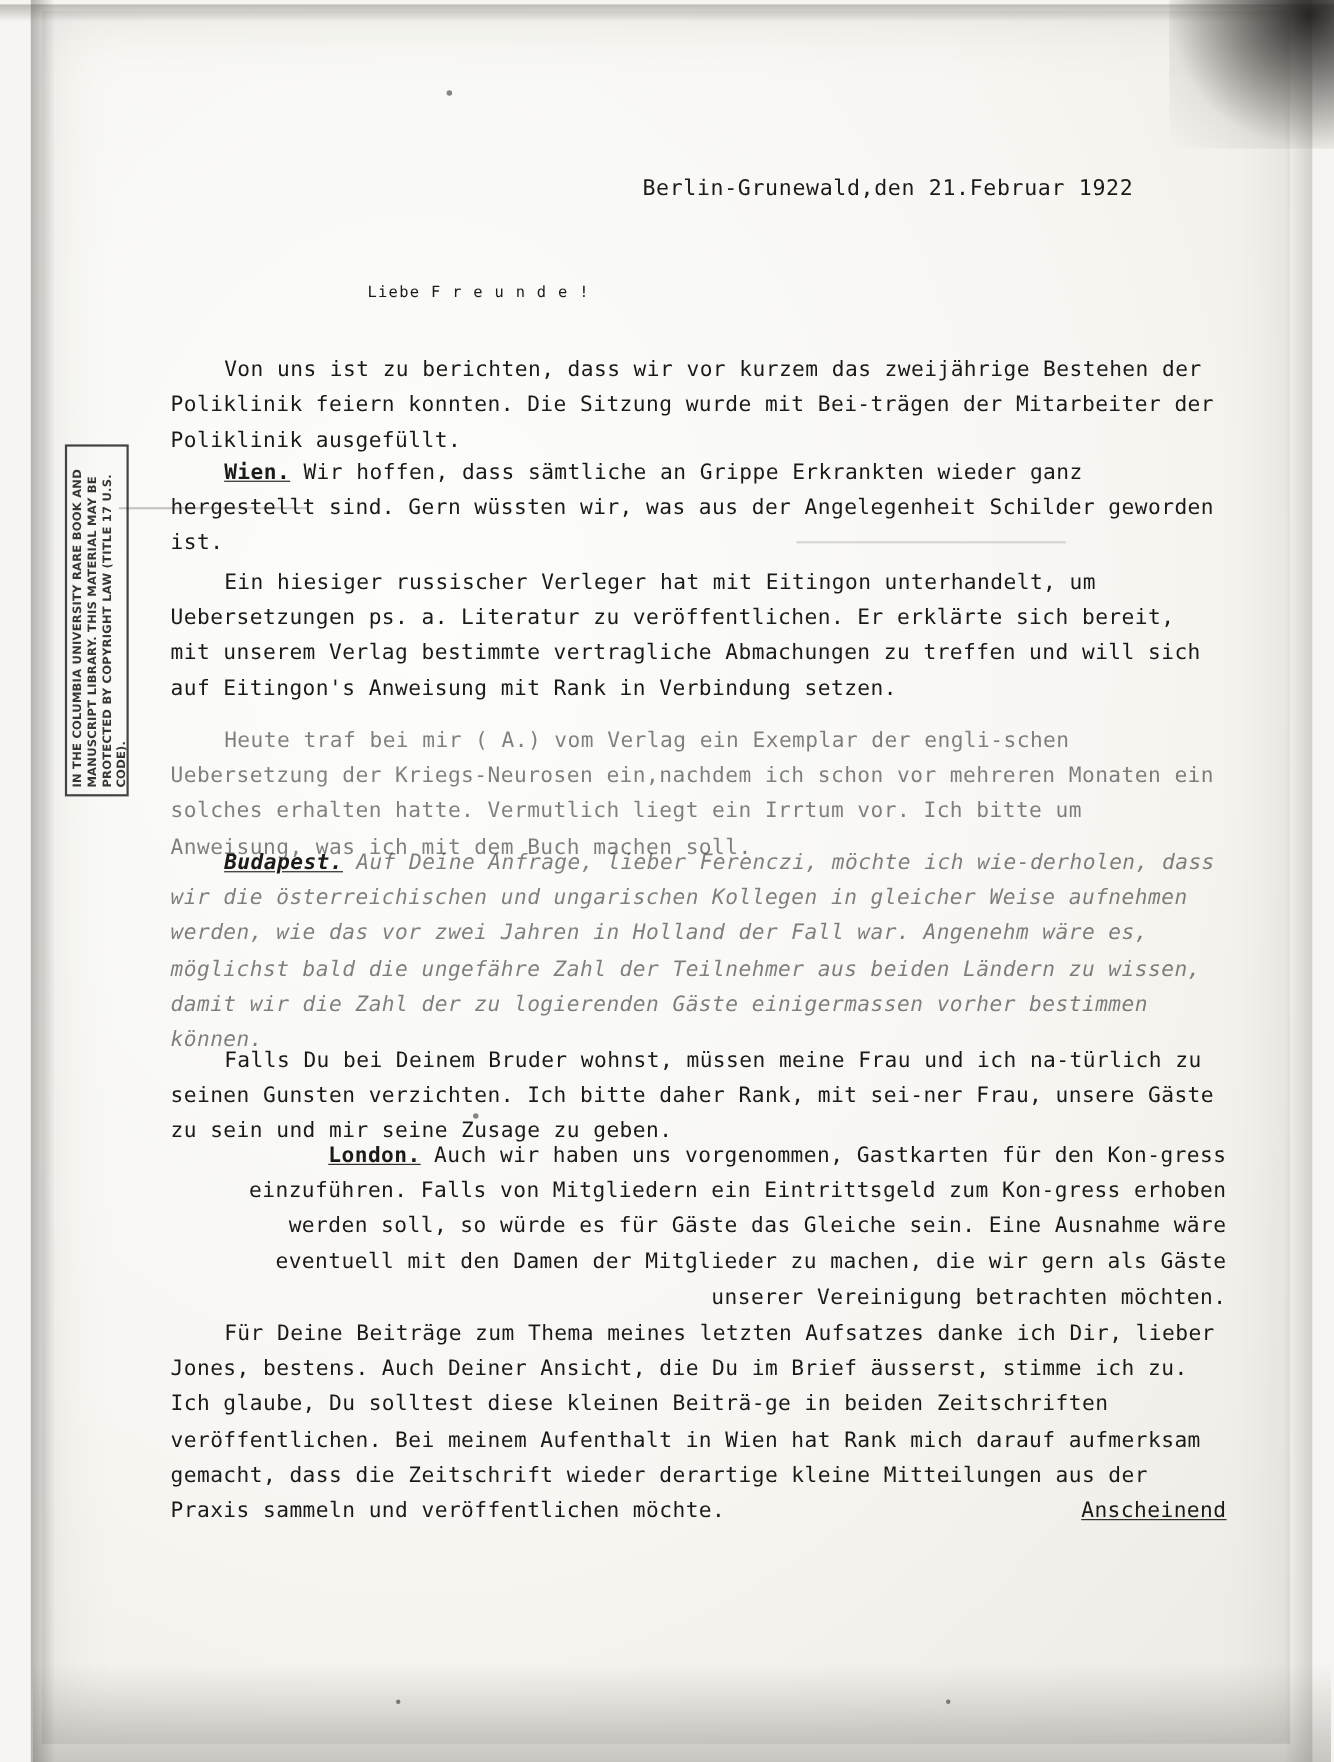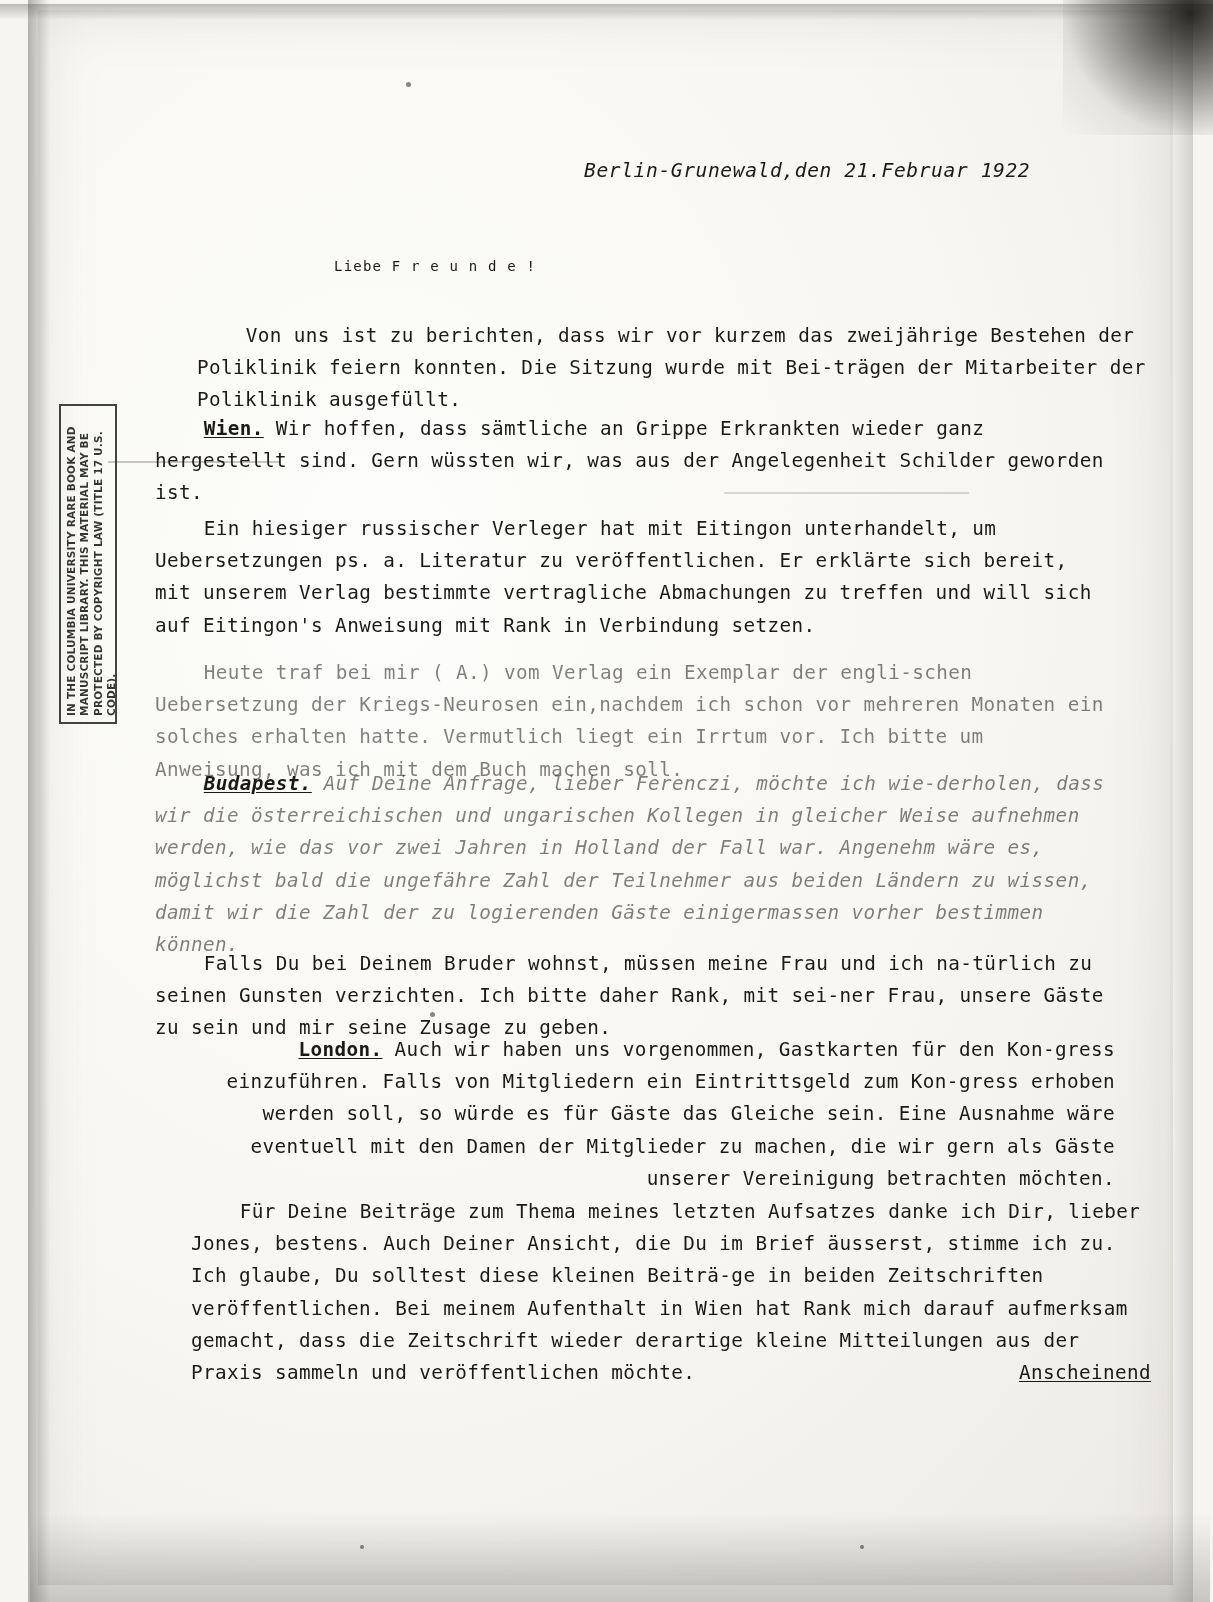--- a/index.html
+++ b/index.html
@@ -107,44 +107,43 @@
     line-height: 32.2px;
     letter-spacing: 0.4px;
   }
   .dateline {
     position: absolute;
     left: 584px;
     top: 155px;
     white-space: pre;
     font-size: 19.6px;
     letter-spacing: 0.6px;
-    font-style: italic;
   }
   .salutation {
     position: absolute;
     left: 334px;
     top: 250px;
     white-space: pre;
     font-size: 14px;
     letter-spacing: 1.2px;
   }
   .para {
     position: absolute;
     left: 155px;
     width: 960px;
     white-space: pre-wrap;
   }
-  .p1 { top: 320px; margin-left: 42px; }
+  .p1 { top: 320px; }
   .p2 { top: 413px; }
   .p3 { top: 513px; }
   .p4 { top: 657px; }
   .p5 { top: 768px; font-style: italic; }
   .p6 { top: 932px; margin-top: 16px; }
   .p7 { top: 1034px; text-align: right; }
-  .p8 { top: 1196px; margin-left: 36px; }
+  .p8 { top: 1196px; }
 
   .indent { display: inline-block; width: 4.2ch; }
   .u { text-decoration: underline; text-underline-offset: 2px; }
   .b { font-weight: bold; }
 
   
   .faint { opacity: 0.55; }
 
   
   .mark {

